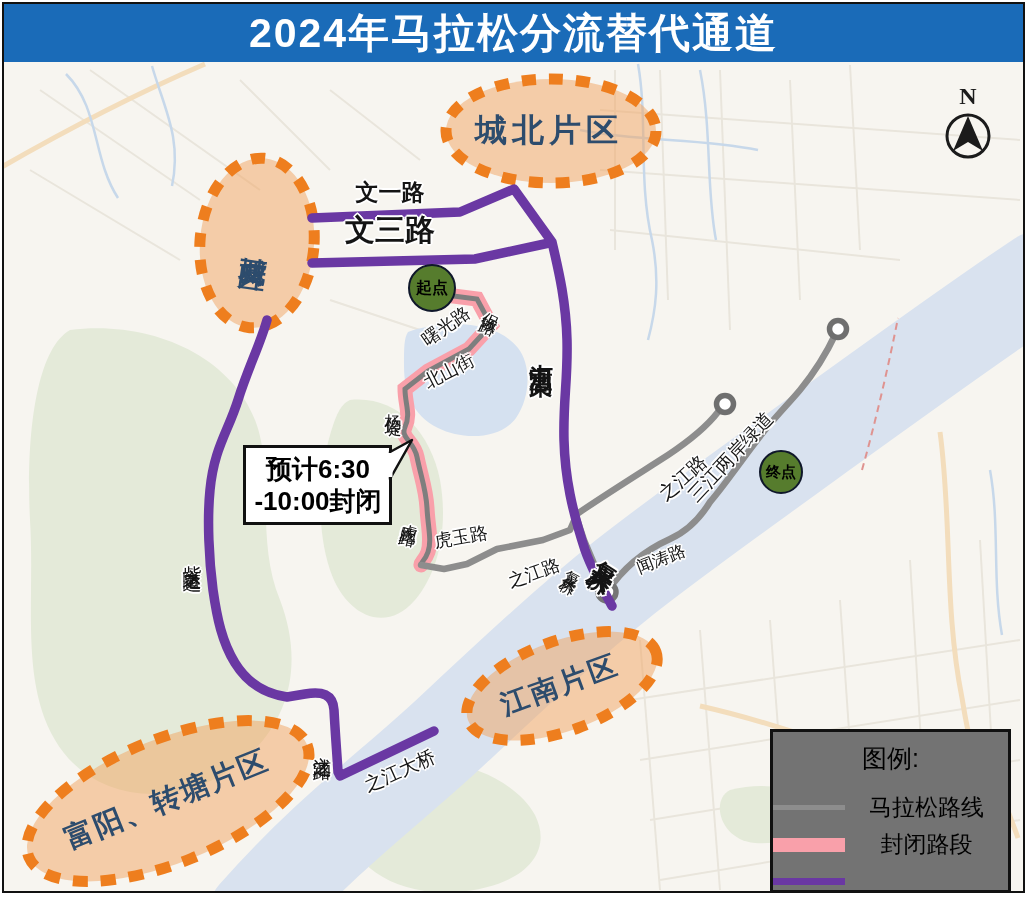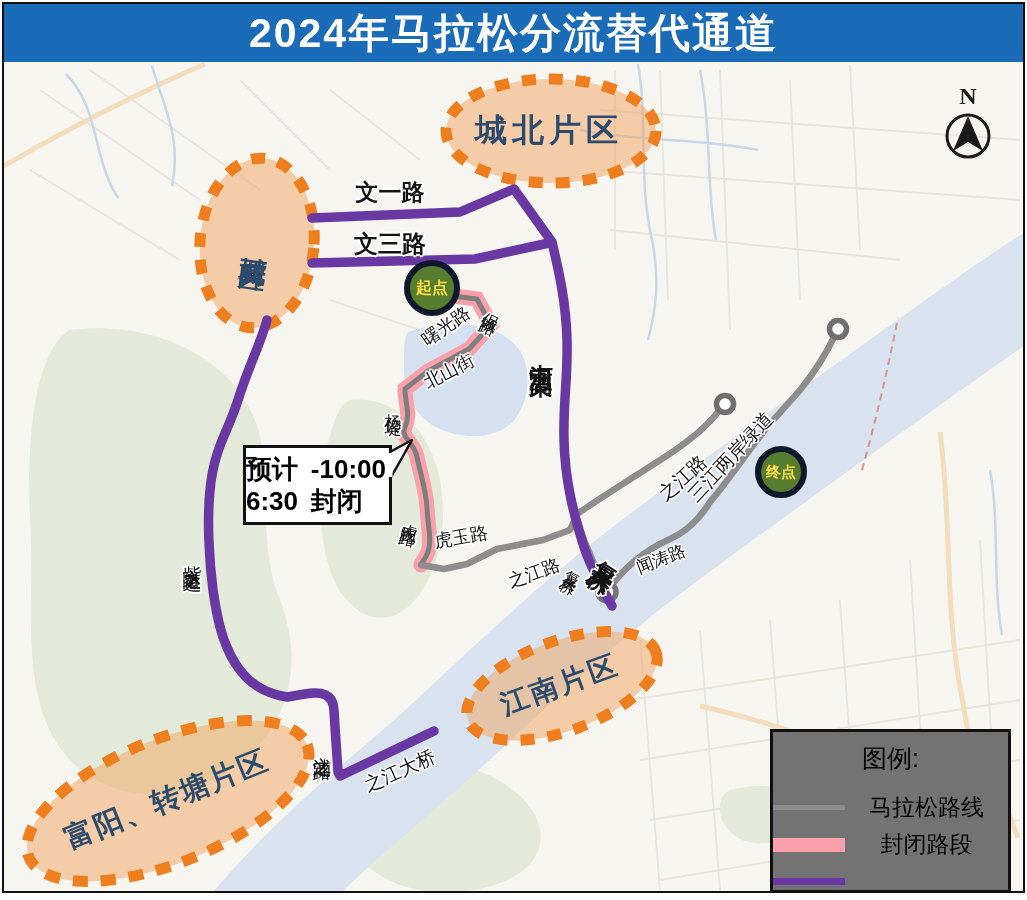--- a/index.html
+++ b/index.html
@@ -13,24 +13,24 @@
   .title-bar span{color:#fff;font-size:41px;font-weight:bold;letter-spacing:2px;}
   
   .lbl{position:absolute;z-index:6;white-space:nowrap;color:#141414;
        transform:translate(-50%,-50%);
        text-shadow:-2px 0 0 #fff,2px 0 0 #fff,0 -2px 0 #fff,0 2px 0 #fff,
                    -1px -1px 0 #fff,1px 1px 0 #fff,-1px 1px 0 #fff,1px -1px 0 #fff;}
   .vert{writing-mode:vertical-rl;text-orientation:upright;letter-spacing:3px;}
   .dlabel{position:absolute;z-index:5;color:#2d4c6d;font-weight:bold;white-space:nowrap;
           transform:translate(-50%,-50%);}
   .marker{position:absolute;z-index:8;border-radius:50%;background:#567c2d;
-          border:6px solid #0f172a;display:flex;align-items:center;justify-content:center;
-          color:#fde047;font-weight:bold;transform:translate(-50%,-50%);}
+          border:2px solid #0f172a;display:flex;align-items:center;justify-content:center;
+          color:#000000;font-weight:bold;transform:translate(-50%,-50%);}
   .callout-text{position:absolute;left:246px;top:449px;width:144px;height:72px;z-index:9;
-          display:flex;flex-direction:row;align-items:center;justify-content:center;
+          display:flex;flex-direction:column;align-items:center;justify-content:center;
           font-size:26px;font-weight:bold;color:#000;line-height:1.25;}
   .legend{position:absolute;left:770px;top:729px;width:241px;height:164px;background:#737373;
           border:3px solid #111;box-sizing:border-box;z-index:12;}
   .legend-title{text-align:center;font-size:25px;color:#000;margin-top:10px;margin-bottom:14px;}
   .legend-row{display:flex;align-items:center;height:37px;padding-left:0;}
   .swatch{width:72px;flex:0 0 72px;}
   .swatch-gray{height:5px;background:#8d8d8d;}
   .swatch-pink{height:14px;background:#f9a0aa;}
   .swatch-purple{height:7px;background:#6a38a3;}
   .legend-label{flex:1;text-align:center;font-size:23px;color:#000;}
@@ -137,21 +137,21 @@
       <rect x="387.5" y="453" width="5" height="24" fill="#fff"></rect>
     </g>
   </svg>
 
   <div class="dlabel" style="left:549px;top:131px;font-size:32px;letter-spacing:5px;">城北片区</div>
   <div class="dlabel vert" style="left:257px;top:242px;font-size:27px;transform:translate(-50%,-50%) rotate(8deg);">城西片区</div>
   <div class="dlabel" style="left:560px;top:685px;font-size:28px;letter-spacing:3px;transform:translate(-50%,-50%) rotate(-20deg);">江南片区</div>
   <div class="dlabel" style="left:167px;top:800px;font-size:29px;letter-spacing:2px;transform:translate(-50%,-50%) rotate(-22deg);">富阳、转塘片区</div>
 
   <div class="lbl" style="left:390px;top:192px;font-size:23px;font-weight:bold;">文一路</div>
-  <div class="lbl" style="left:390px;top:244px;font-size:24px;font-weight:bold;">文三路</div>
+  <div class="lbl" style="left:390px;top:230px;font-size:30px;font-weight:bold;">文三路</div>
   <div class="lbl vert" style="left:541px;top:350px;font-size:24px;font-weight:bold;">中河高架</div>
   <div class="lbl" style="left:446px;top:326px;font-size:18px;transform:translate(-50%,-50%) rotate(-35deg);">曙光路</div>
   <div class="lbl vert" style="left:497px;top:306px;font-size:17px;transform:translate(-50%,-50%) rotate(24deg);">保俶路</div>
   <div class="lbl" style="left:449px;top:371px;font-size:18px;transform:translate(-50%,-50%) rotate(-27deg);">北山街</div>
   <div class="lbl vert" style="left:393px;top:405px;font-size:17px;">杨公堤</div>
   <div class="lbl vert" style="left:413px;top:516px;font-size:17px;transform:translate(-50%,-50%) rotate(14deg);">虎跑路</div>
   <div class="lbl" style="left:461px;top:537px;font-size:18px;transform:translate(-50%,-50%) rotate(-10deg);">虎玉路</div>
   <div class="lbl" style="left:534px;top:573px;font-size:18px;transform:translate(-50%,-50%) rotate(-20deg);">之江路</div>
   <div class="lbl vert" style="left:578px;top:566px;font-size:16px;transform:translate(-50%,-50%) rotate(28deg);">复兴大桥</div>
   <div class="lbl vert" style="left:618px;top:553px;font-size:24px;font-weight:bold;transform:translate(-50%,-50%) rotate(33deg);">复兴大桥</div>

